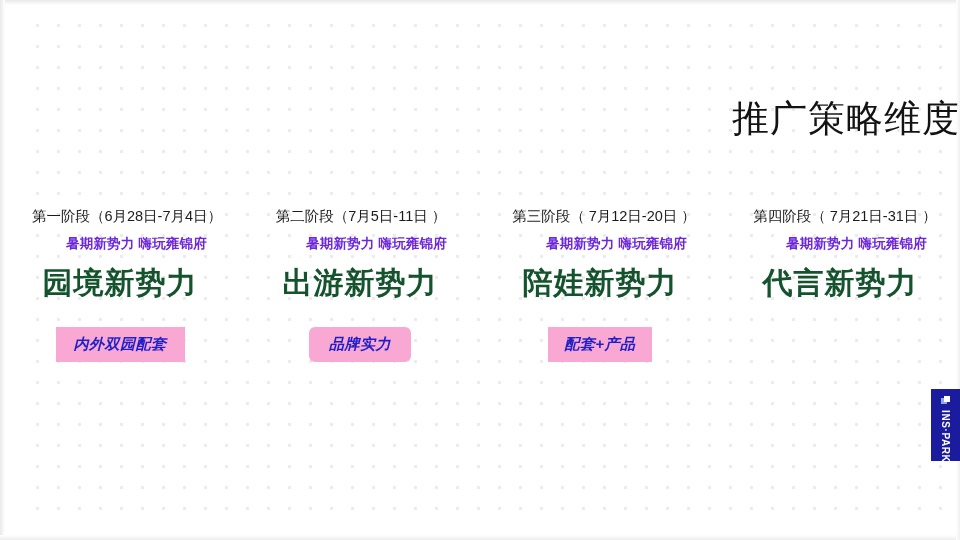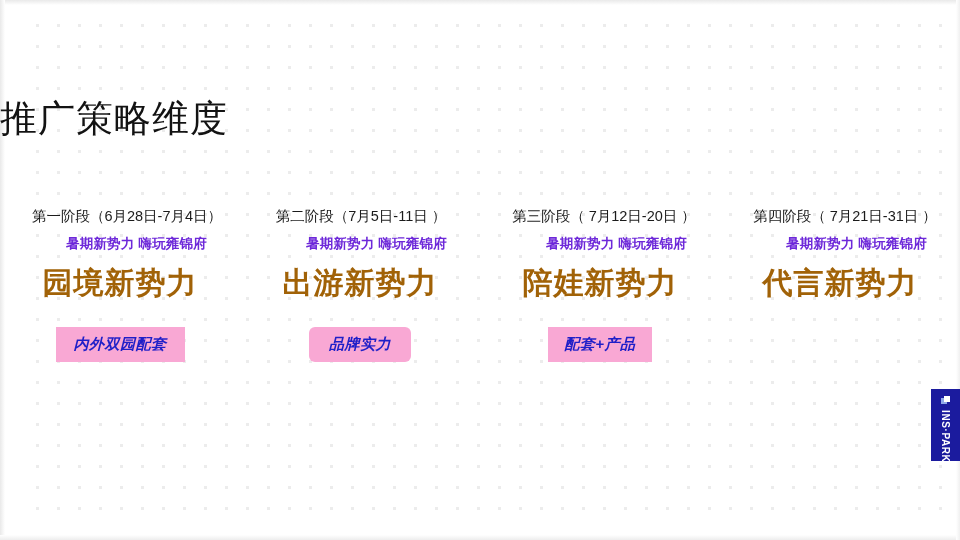--- a/index.html
+++ b/index.html
@@ -54,21 +54,21 @@
     position: absolute; right: 0; top: 0; width: 4px; height: 540px;
     background: linear-gradient(to left, #f0f0f0, #ffffff);
   }
 
   
   #page-title {
     position: absolute;
     left: 0;
     top: 96px;
     width: 960px;
-    text-align: left;
+    text-align: right;
     font-size: 37px;
     line-height: 45px;
     letter-spacing: 1px;
     color: #131313;
     font-weight: 400;
     white-space: nowrap;
   }
 
   
   #columns {
@@ -103,21 +103,21 @@
     white-space: nowrap;
     margin-top: 8px;
     letter-spacing: 0.2px;
     padding-left: 33px;
   }
 
   .stage-headline {
     font-size: 30px;
     line-height: 40px;
     font-weight: bold;
-    color: #a16207;
+    color: #14532d;
     white-space: nowrap;
     margin-top: 9px;
     letter-spacing: 1px;
   }
 
   .stage-tag-wrap {
     margin-top: 24px;
     display: flex;
     justify-content: center;
   }

